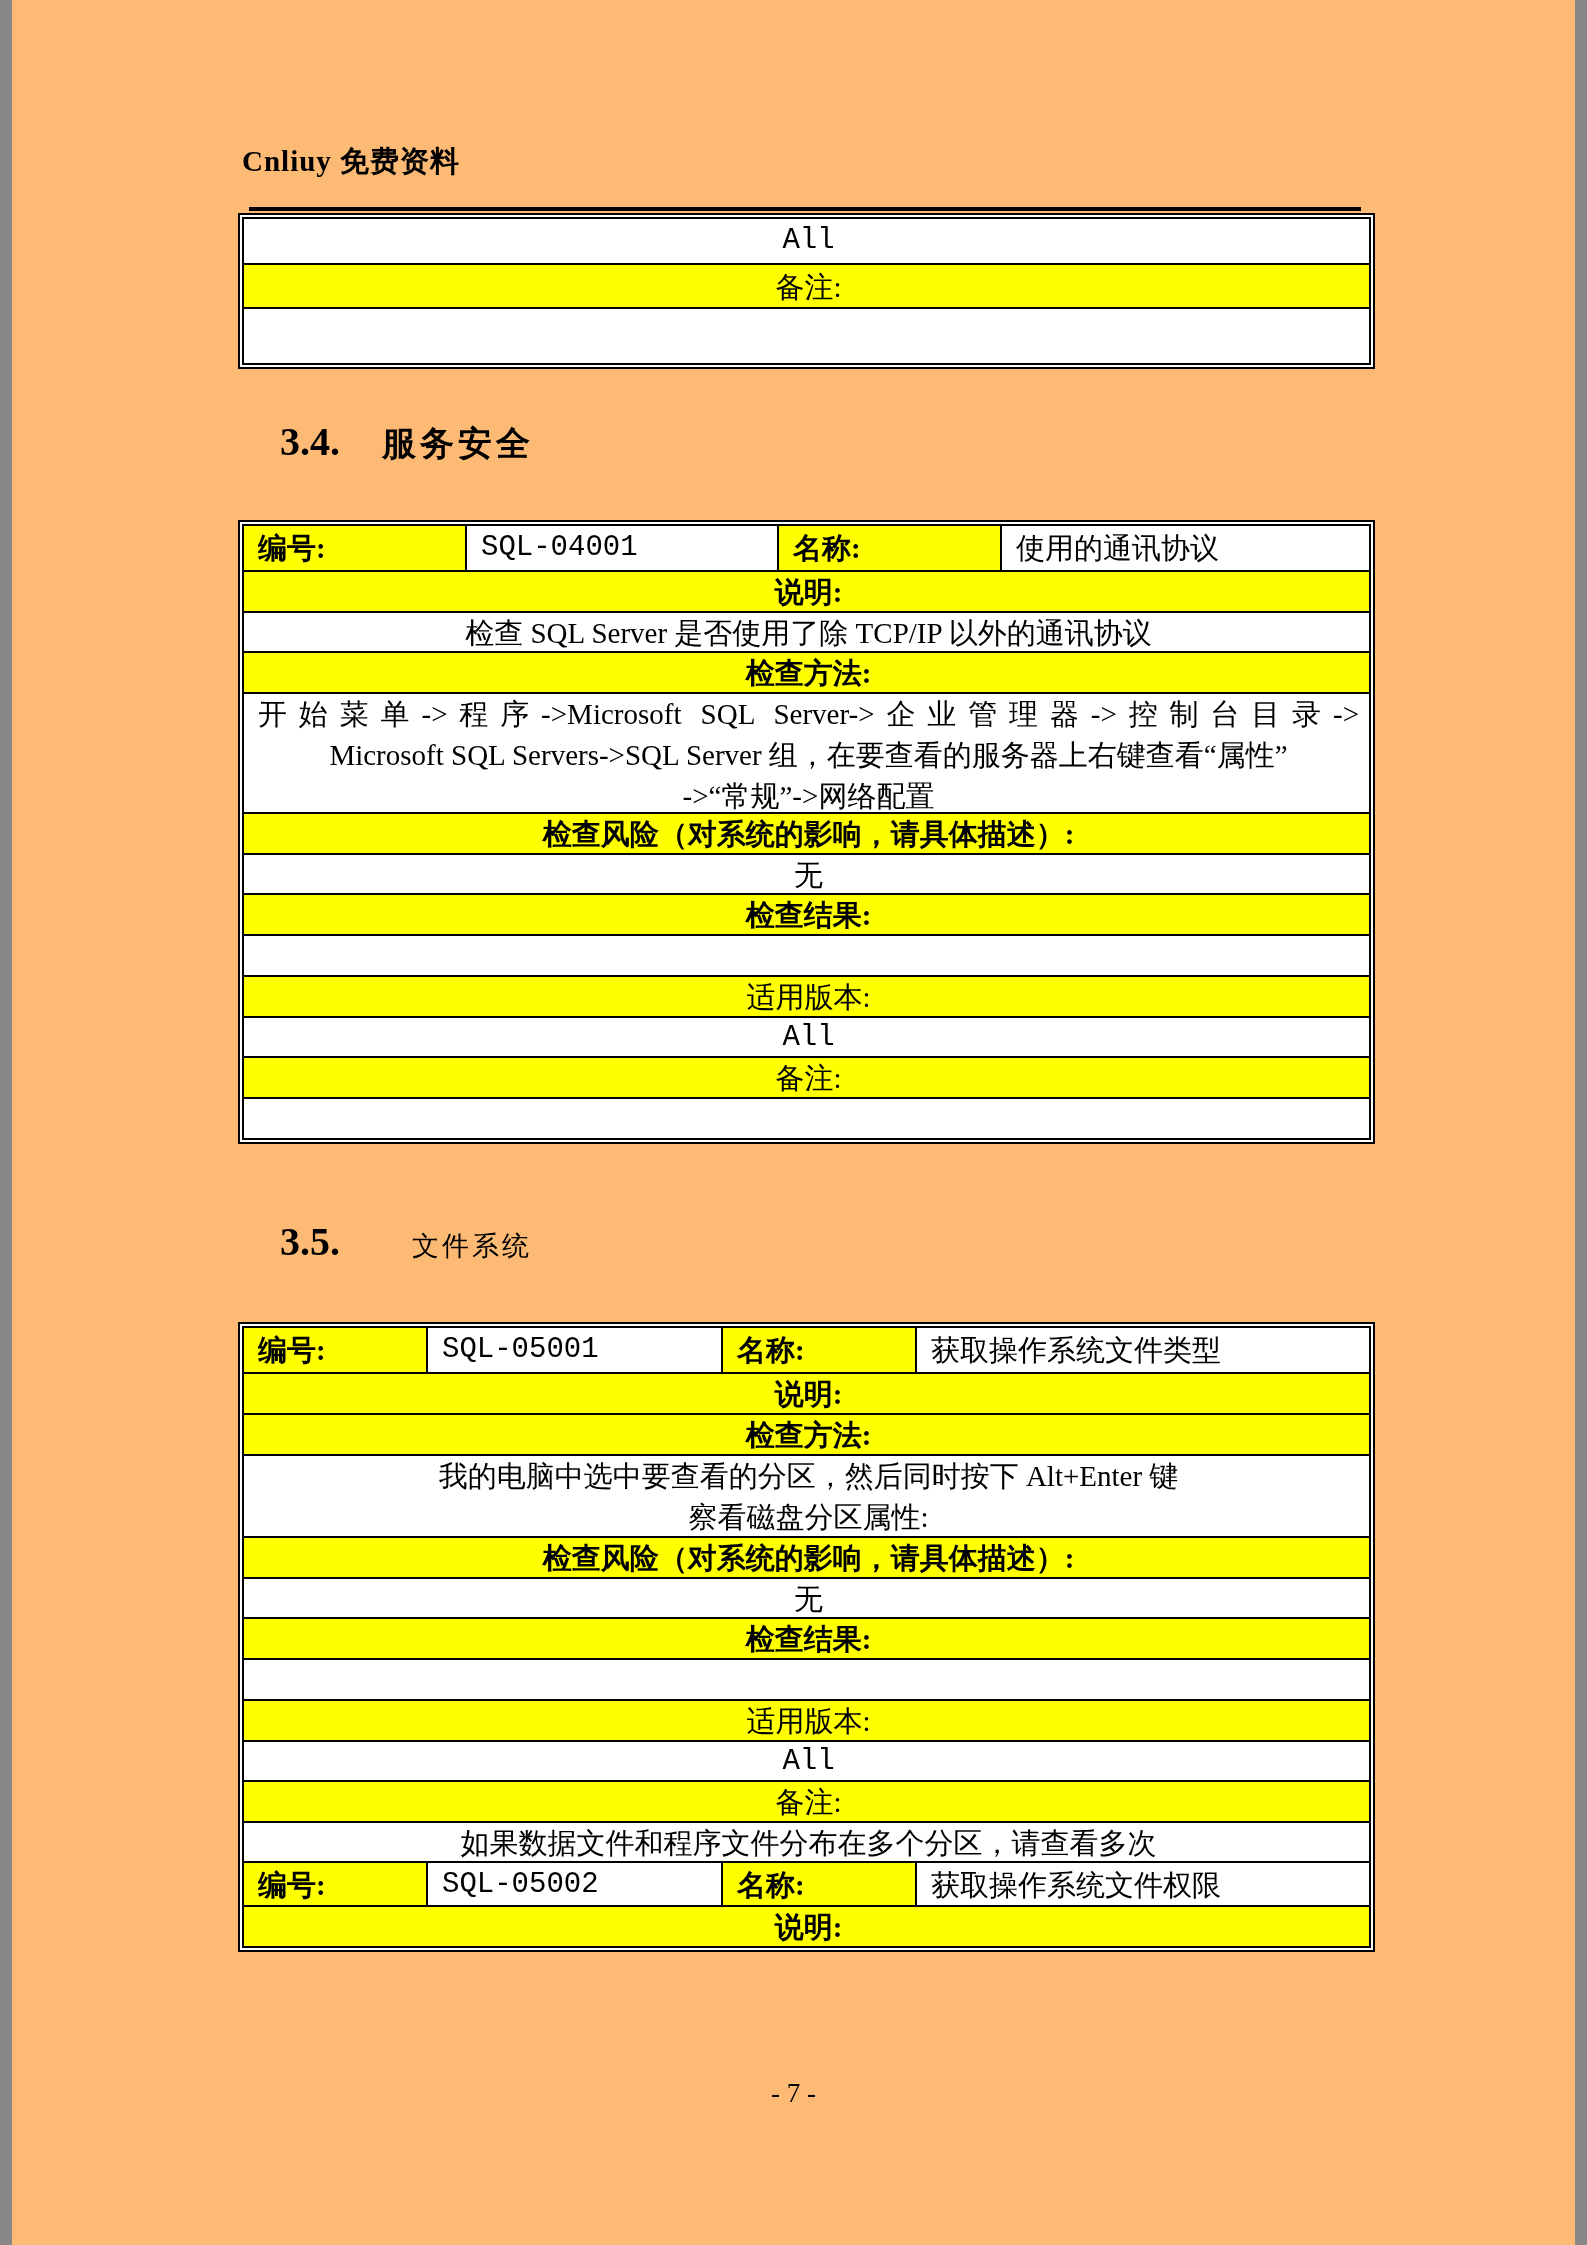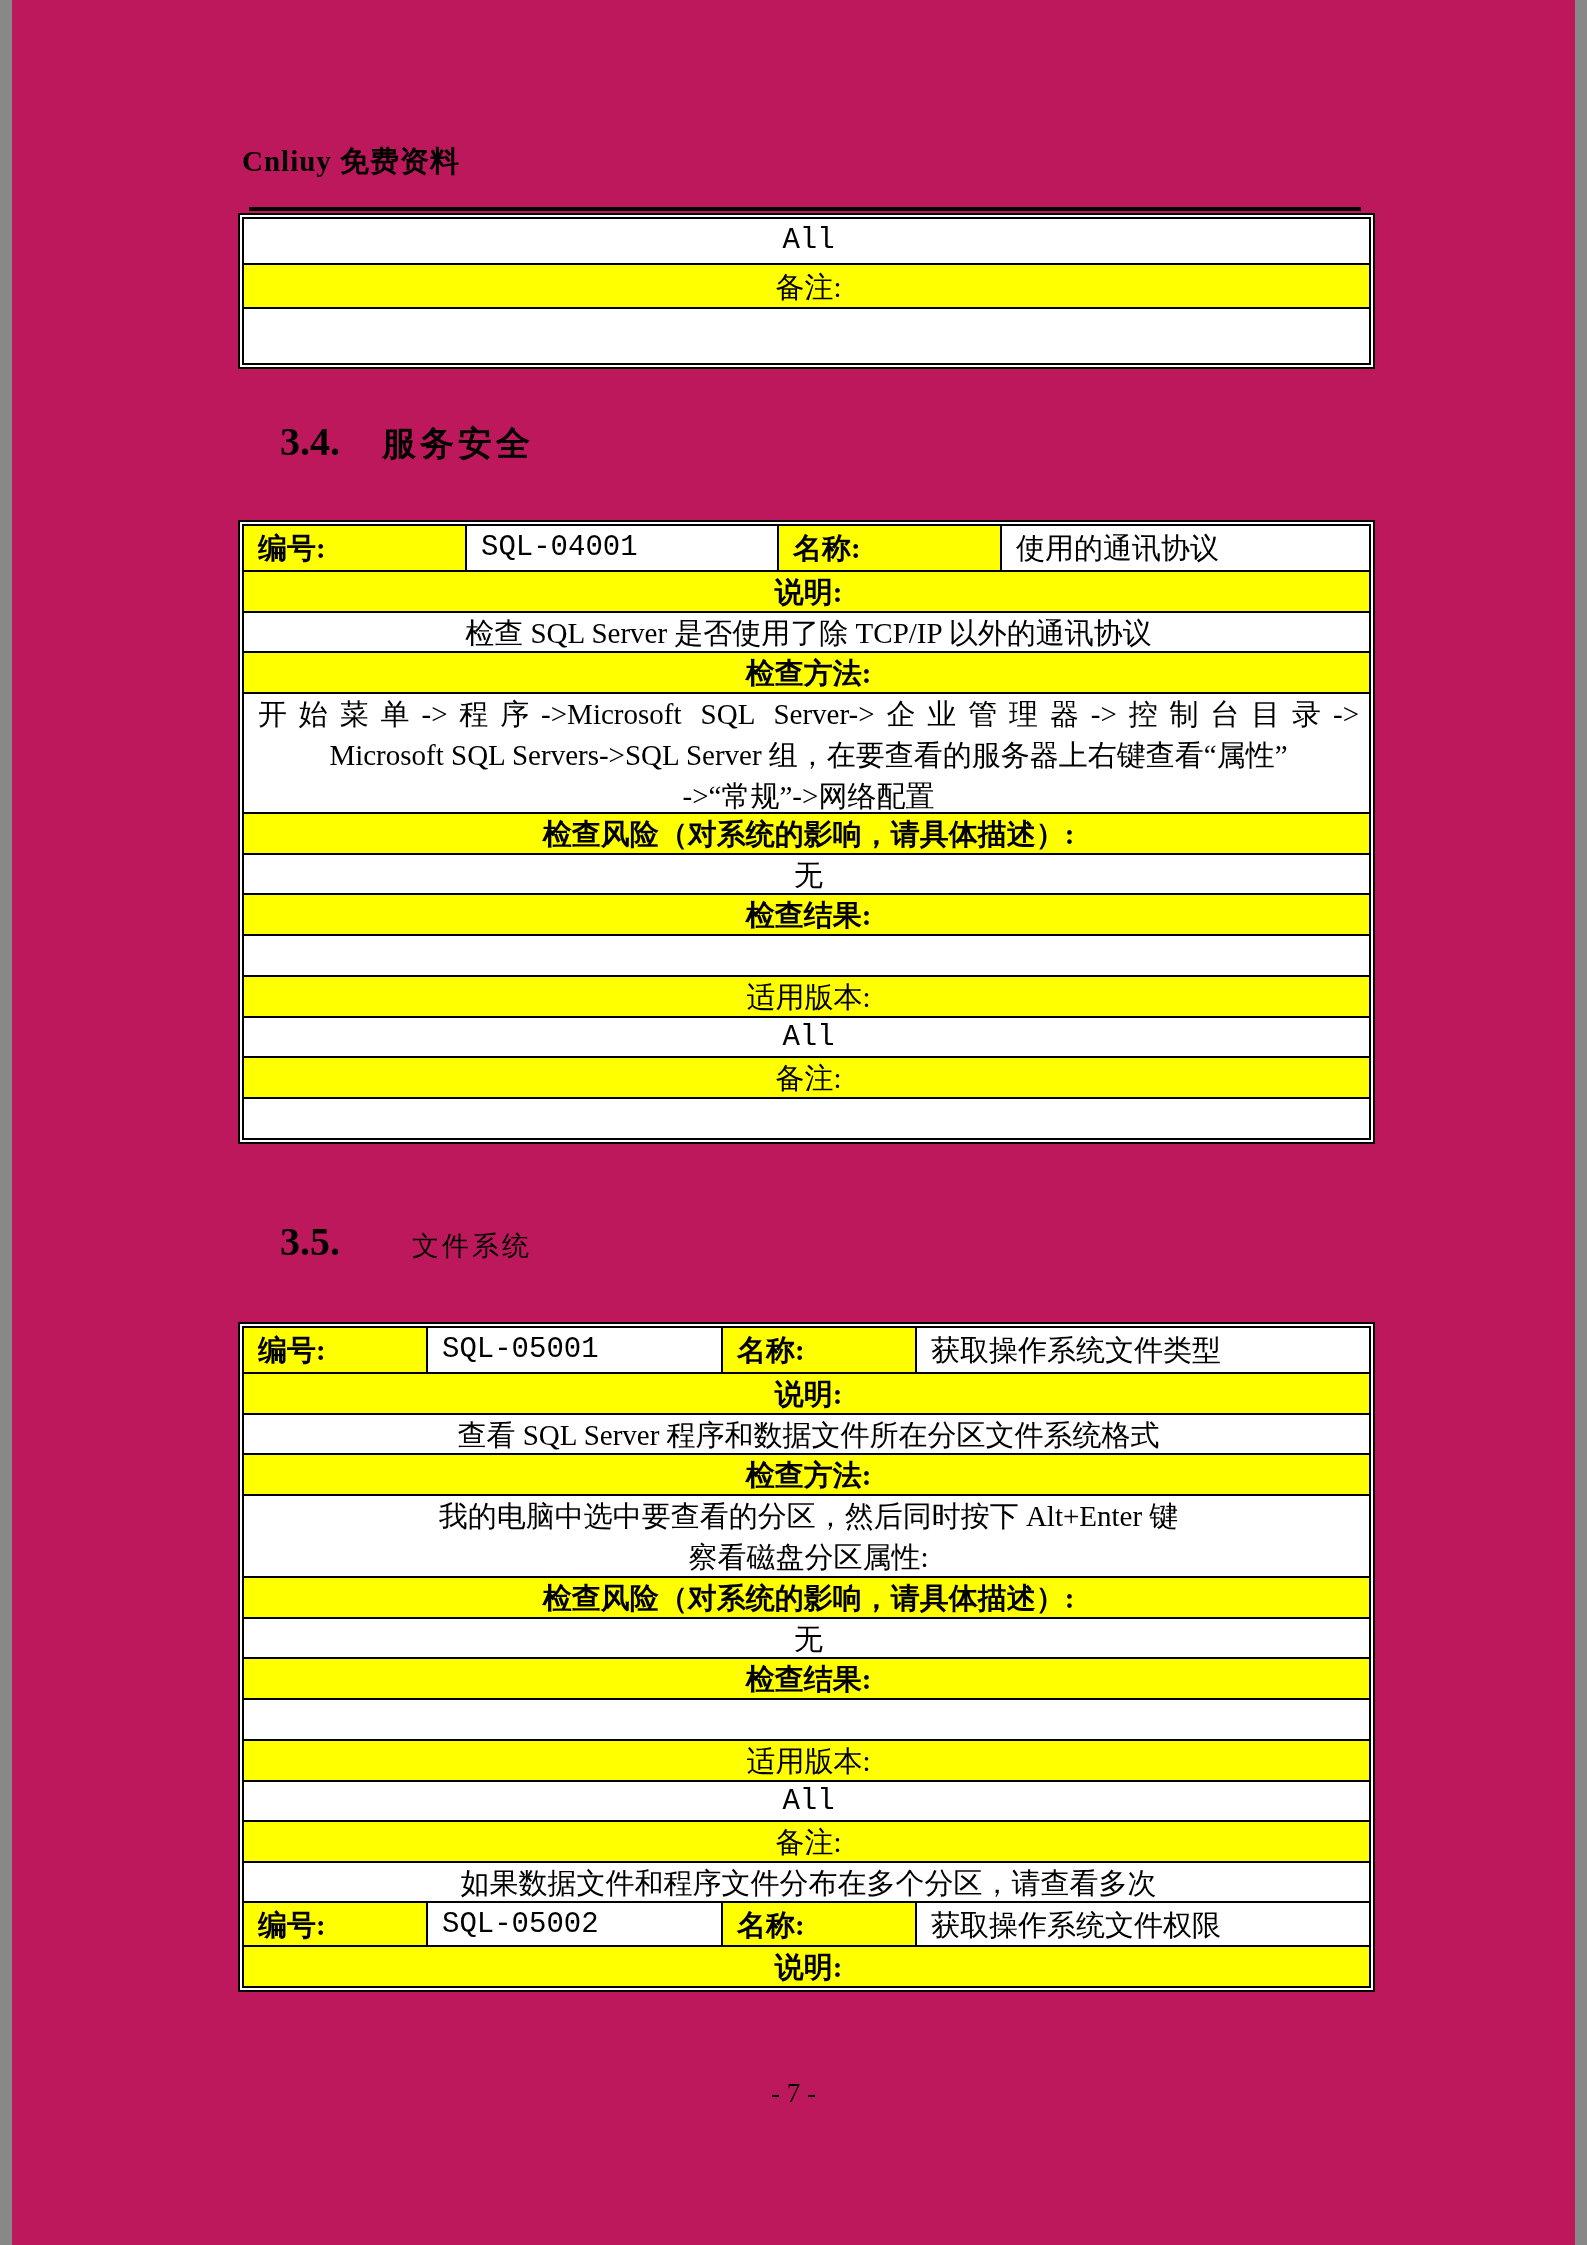--- a/index.html
+++ b/index.html
@@ -1,17 +1,17 @@
 <!DOCTYPE html>
 <html><head>
 <meta charset="utf-8">
 <style>
   html,body{margin:0;padding:0;background:#888;}
   .page{
-    position:relative;width:1563px;height:2245px;background:#be185d;
+    position:relative;width:1563px;height:2245px;background:#fdba74;
     font-family:"Liberation Serif","DejaVu Serif",serif;color:#000;
     margin:0 auto;overflow:hidden;
   }
   .latin{font-family:"Liberation Mono","DejaVu Sans Mono",monospace;}
   .doc-header{position:absolute;left:230px;top:142px;font-size:29px;font-weight:bold;letter-spacing:1px;}
   .header-rule{position:absolute;left:237px;top:207px;width:1112px;height:4px;background:#000;}
   .doc-footer{position:absolute;left:0;top:2078px;width:100%;text-align:center;font-size:27px;}
 
   .tbl{position:absolute;left:226px;width:1137px;border:6px double #000;box-sizing:border-box;background:#fff;}
   .tbl-a{top:213px;}
@@ -127,23 +127,20 @@
   <div class="tbl tbl-c">
     <div class="row h44 hdr">
       <div class="cell sep yellow bold wc1">编号:</div>
       <div class="cell sep wc2 latin">SQL-05001</div>
       <div class="cell sep yellow bold wc3">名称:</div>
       <div class="cell grow">获取操作系统文件类型</div>
     </div>
     <div class="row h41 yellow">
       <span class="pad fs bold" style="display:block;">说明:</span>
     </div>
-    <div class="row h40">
-      <span class="pad fs" style="display:block;">查看 SQL Server 程序和数据文件所在分区文件系统格式</span>
-    </div>
     <div class="row h41 yellow">
       <span class="pad fs bold" style="display:block;">检查方法:</span>
     </div>
     <div class="row h82">
       <div class="pad fs mline">我的电脑中选中要查看的分区，然后同时按下 Alt+Enter 键</div>
       <div class="pad fs mline">察看磁盘分区属性:</div>
     </div>
     <div class="row h41 yellow">
       <span class="pad fs bold" style="display:block;">检查风险（对系统的影响，请具体描述）:</span>
     </div>

